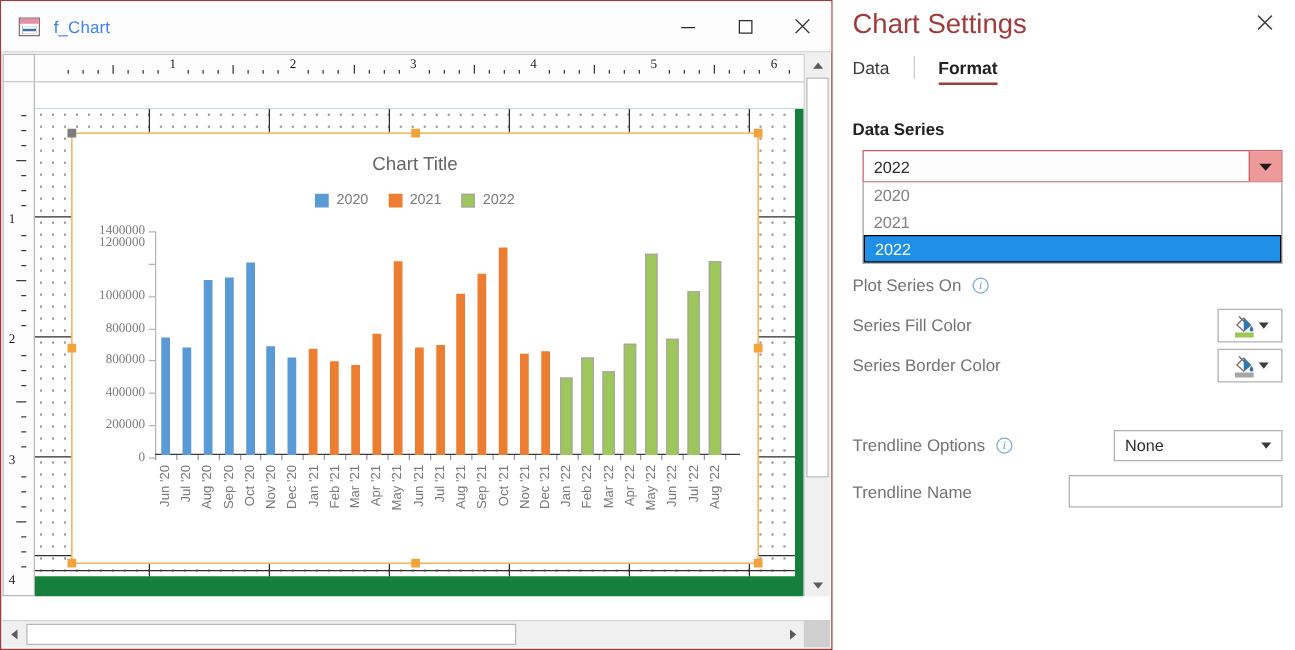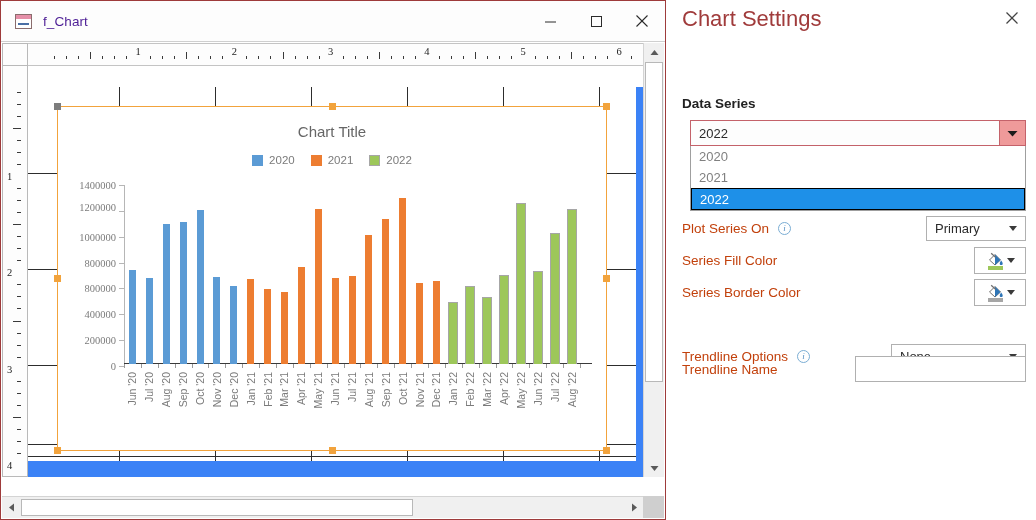--- a/index.html
+++ b/index.html
@@ -28,21 +28,21 @@
   #form-icon::before {
     content: ""; position: absolute; left: 0; top: 0; right: 0; height: 4px;
     background: #e58fa8;
   }
   #form-icon::after {
     content: ""; position: absolute; left: 2px; top: 6px; width: 11px; height: 6px;
     background: #4a6fa5;
     box-shadow: inset 0 2px 0 #ffffff, inset 0 -2px 0 #ffffff;
   }
   #form-title {
-    margin-left: 11px; font-size: 13.5px; color: #4c1d95; letter-spacing: .1px;
+    margin-left: 11px; font-size: 13.5px; color: #3b82f6; letter-spacing: .1px;
   }
   .wbtn {
     width: 46px; height: 40px; display: flex; align-items: center; justify-content: center;
     color: #2b2b2b; font-size: 13px; cursor: default;
   }
   .wbtn svg { display: block; }
   #win-controls { position: absolute; right: 0; top: 0; display: flex; }
 
   
   #hruler-row {
@@ -89,21 +89,21 @@
     border-bottom: 5px solid transparent;
   }
   #detail-tri2 {
     width: 5px; height: 10px; background: #2b3a5b; flex: none;
   }
   #detail-label { margin-left: 7px; font-size: 12.5px; color: #2d4b6e; }
 
   
   #canvas-wrap {
     position: absolute; left: 27px; top: 86px; right: 22px; bottom: 42px;
-    background: #3b82f6; overflow: hidden;
+    background: #15803d; overflow: hidden;
   }
   #grid-area {
     position: absolute; left: 0; top: 0; width: 608px; height: 374px;
     background: #ffffff;
     background-image:
       radial-gradient(#8f8f8f .55px, transparent .6px),
       radial-gradient(#8f8f8f .55px, transparent .6px);
     background-size: 9.6px 9.6px, 9.6px 9.6px;
     background-position: 0 0, 0 0;
   }
@@ -252,21 +252,21 @@
   .combo-opt.selected {
     background: #1e90e8; color: #ffffff; border: 1.5px solid #000000;
     height: 22px;
   }
 
   
   .srow {
     position: absolute; left: 14px; right: 10px; height: 30px;
     display: flex; align-items: center;
   }
-  .srow-label { font-size: 13.5px; color: #c2410c; }
+  .srow-label { font-size: 13.5px; color: #737373; }
   .info-icon {
     width: 13px; height: 13px; border-radius: 50%; border: 1px solid #7aadd4;
     color: #5a93c4; font-size: 9px; display: inline-flex; align-items: center;
     justify-content: center; margin-left: 9px; font-family: "Liberation Serif", serif;
     font-style: italic;
   }
   .srow-ctrl { margin-left: auto; }
   .sel-box {
     border: 1px solid #b0b0b0; background: #ffffff; height: 25px;
     display: flex; align-items: center; font-size: 13px; color: #2b2b2b;
@@ -460,21 +460,21 @@
               <div class="ylabel" style="top: 155.143px; font-family: Liberation Serif, serif;">200000</div>
               <div class="ytick" style="top: 129.286px;"></div>
               <div class="ylabel" style="top: 129.286px;">400000</div>
               <div class="ytick" style="top: 103.429px;"></div>
               <div class="ylabel" style="top: 103.429px;">800000</div>
               <div class="ytick" style="top: 77.5714px;"></div>
               <div class="ylabel" style="top: 77.5714px;">800000</div>
               <div class="ytick" style="top: 51.7143px;"></div>
               <div class="ylabel" style="top: 51.7143px;">1000000</div>
               <div class="ytick" style="top: 25.8571px;"></div>
-              <div class="ylabel" style="top: 22px;">1200000</div>
+              <div class="ylabel" style="top: 9px;">1200000</div>
               <div class="ytick" style="top: 0px;"></div>
               <div class="ylabel" style="top: 0px;">1400000</div>
               <div class="xtick" style="left: 0px;"></div>
               <div class="xlabel" style="left: 2.44444px;">Jun '20</div>
               <div class="bar" style="left: 4.94444px; width: 7px; height: 94.3786px; background: rgb(91, 155, 213);"></div>
               <div class="xtick" style="left: 16.8889px;"></div>
               <div class="xlabel" style="left: 19.3333px;">Jul '20</div>
               <div class="bar" style="left: 21.8333px; width: 7px; height: 85.975px; background: rgb(91, 155, 213);"></div>
               <div class="xtick" style="left: 33.7778px;"></div>
               <div class="xlabel" style="left: 36.2222px;">Aug '20</div>
@@ -588,32 +588,31 @@
 
   <div id="pane">
     <div id="pane-title">Chart Settings</div>
     <div id="pane-close">
       <svg width="14" height="14" viewBox="0 0 14 14">
           <line x1="1.5" y1="1.5" x2="12.5" y2="12.5" stroke="#444" stroke-width="1.2"></line>
           <line x1="12.5" y1="1.5" x2="1.5" y2="12.5" stroke="#444" stroke-width="1.2"></line>
         </svg>
     </div>
 
+    <div id="tabs">
+      <div class="tab">Data</div>
+      <div id="tab-sep"></div>
+      <div class="tab active">Format</div>
+    </div>
 
     <div id="section-label">Data Series</div>
 
   <div class="srow" style="top: 213px;">
         <span class="srow-label">Plot Series On</span>
         <span class="info-icon">i</span>
-        <div class="srow-ctrl">
-          <div class="sel-box" style="width: 100px;">
-            <span>Primary</span>
-            <span class="caret"></span>
-          </div>
-        </div>
       </div>
       <div class="srow" style="top: 245px;">
         <span class="srow-label">Series Fill Color</span>
         <div class="srow-ctrl">
           <div class="color-btn">
             <div class="bucket">
               <svg width="19" height="19" viewBox="0 0 19 19">
       <path d="M3.5 9.0 L9.0 3.5 L14.5 9.0 L9.0 14.0 Z" fill="#ffffff" stroke="#6f6f6f" stroke-width="1"></path>
       <path d="M9.0 3.5 L14.5 9.0 L9.0 14.0 Z" fill="#2e75b6"></path>
       <path d="M5.2 2.2 L9.6 6.4" stroke="#6f6f6f" stroke-width="1.3" fill="none"></path>
@@ -645,21 +644,21 @@
       <div class="srow" style="top: 341px;">
         <span class="srow-label">Trendline Options</span>
         <span class="info-icon">i</span>
         <div class="srow-ctrl">
           <div class="sel-box" style="width: 135px;">
             <span>None</span>
             <span class="caret"></span>
           </div>
         </div>
       </div>
-      <div class="srow" style="top: 354px;">
+      <div class="srow" style="top: 378px;">
         <span class="srow-label">Trendline Name</span>
         <div class="srow-ctrl"><input class="txtbox" type="text" style=""></div>
       </div>
     </div>
 
   <div id="combo">
     <div id="combo-value">2022</div>
     <div id="combo-arrow">
       <svg width="11" height="7" viewBox="0 0 11 7">
           <polygon points="0.5,1 10.5,1 5.5,6.5" fill="#1b1b1b"></polygon>

